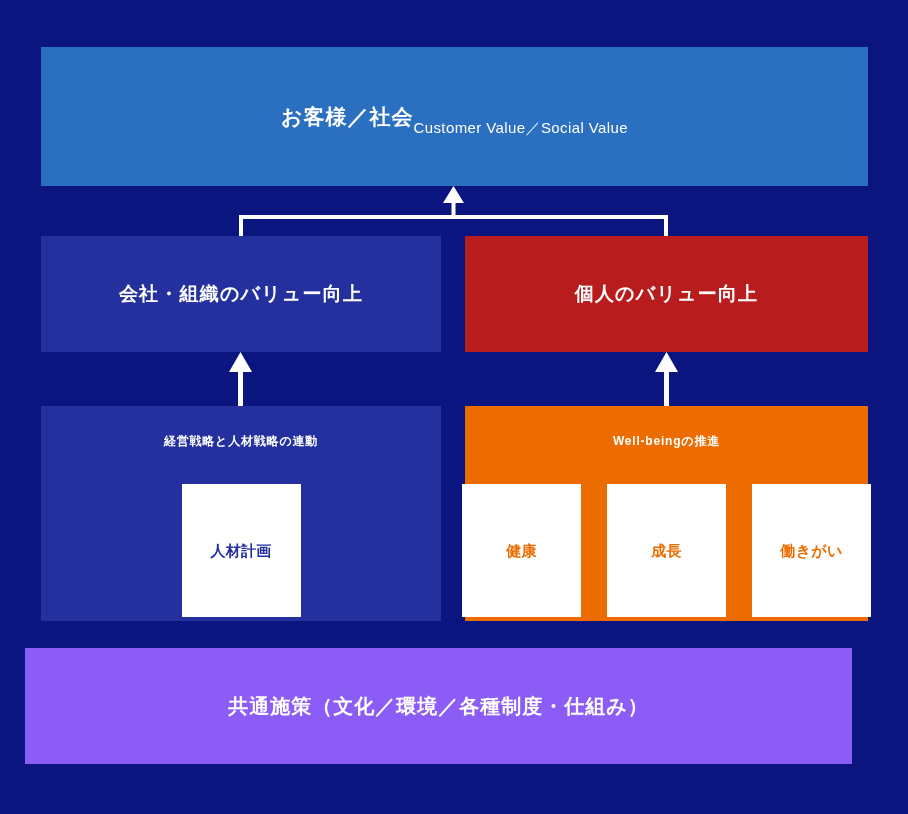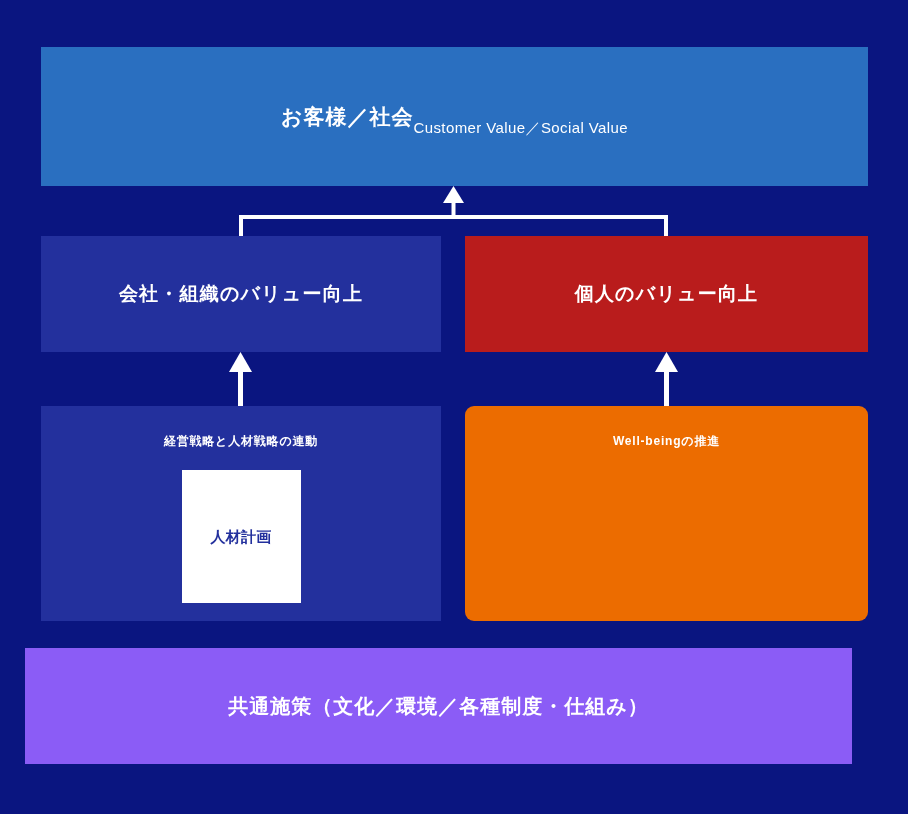--- a/index.html
+++ b/index.html
@@ -110,35 +110,35 @@
   .group {
     position: absolute;
     top: 0;
     height: 215px;
     box-sizing: border-box;
     display: flex;
     flex-direction: column;
     align-items: center;
   }
   .group.left  { left: 0;     width: 400px; background: #23309d; }
-  .group.right { left: 424px; width: 403px; background: #ec6c00; border-radius: 9px; }
+  .group.right { left: 424px; width: 403px; background: #ec6c00; }
   .group-title {
     color: #ffffff;
     font-size: 12px;
     font-weight: bold;
     letter-spacing: 0.8px;
     margin-top: 28px;
     margin-bottom: 0;
     line-height: 1.2;
   }
   .cards {
     display: flex;
     flex-direction: row;
     gap: 26px;
-    margin-top: 22px;
+    margin-top: 36px;
   }
   .card {
     width: 119px;
     height: 133px;
     background: #ffffff;
     display: flex;
     align-items: center;
     justify-content: center;
     text-align: center;
     box-sizing: border-box;
@@ -218,20 +218,31 @@
       <div class="group-title">経営戦略と人材戦略の連動</div>
       <div class="cards">
         <div class="card">
           <span class="card-label">人材計画</span>
         </div>
       </div>
     </div>
 
     <div class="group right">
       <div class="group-title">Well-beingの推進</div>
+      <div class="cards">
+        <div class="card">
+          <span class="card-label">健康</span>
+        </div>
+        <div class="card">
+          <span class="card-label">成長</span>
+        </div>
+        <div class="card">
+          <span class="card-label">働きがい</span>
+        </div>
+      </div>
     </div>
 
   </div>
 
   <div class="common-band">
     <span>共通施策（文化／環境／各種制度・仕組み）</span>
   </div>
 
 </div>
 

